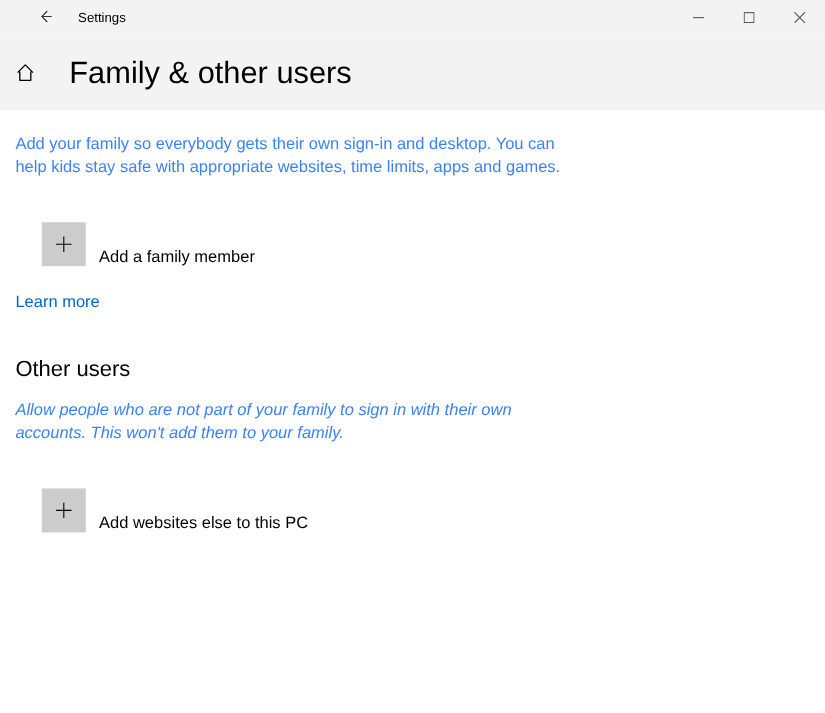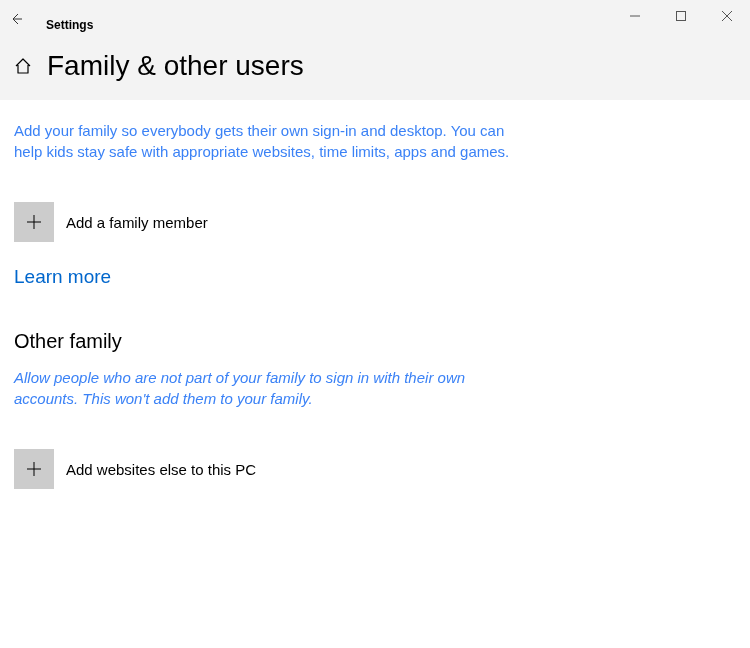--- a/index.html
+++ b/index.html
@@ -11,24 +11,23 @@
     body {
       width: 750px;
       height: 648px;
       background: #ffffff;
       overflow: hidden;
     }
     .title-bar {
       height: 32px;
       background: #f3f3f3;
       display: flex;
-      align-items: flex-end;
-      padding: 0 0 0 4px;
+      align-items: center;
+      padding: 0 0 0 29px;
       position: relative;
-      font-weight: bold;
     }
     .back-btn {
       width: 24px;
       height: 24px;
       display: flex;
       align-items: center;
       justify-content: center;
       cursor: pointer;
       margin-right: 18px;
     }
@@ -55,21 +54,21 @@
       justify-content: center;
       cursor: pointer;
       color: #666;
       font-size: 11px;
     }
     .header {
       background: #f3f3f3;
       padding: 18px 16px 18px 13px;
       display: flex;
       align-items: center;
-      gap: 14px;
+      gap: 30px;
     }
     .home-icon {
       display: flex;
       align-items: center;
       justify-content: center;
     }
     .page-title {
       font-size: 28px;
       font-weight: 400;
       color: #000;
@@ -86,42 +85,43 @@
     }
     .section-desc {
       font-size: 15px;
       color: #3b82f6;
       line-height: 1.4;
       max-width: 500px;
       margin-bottom: 40px;
     }
     .add-row {
       display: flex;
-      align-items: center;
+      align-items: flex-end;
       gap: 12px;
       margin-bottom: 24px;
+      margin-left: 24px;
     }
     .plus-btn {
       width: 40px;
       height: 40px;
       background: #cccccc;
       display: flex;
       align-items: center;
       justify-content: center;
       cursor: pointer;
     }
     .plus-btn svg {
       stroke: #000;
     }
     .add-label {
       font-size: 15px;
       color: #000;
     }
     .link {
-      font-size: 19px;
+      font-size: 15px;
       color: #0066cc;
       cursor: pointer;
       display: inline-block;
       margin-bottom: 42px;
     }
     .section-other {
       margin-bottom: 14px;
     }
     .section-other .section-desc {
       margin-bottom: 40px;
@@ -181,21 +181,21 @@
         <svg width="20" height="20" viewBox="0 0 20 20">
           <path d="M10 3 L10 17 M3 10 L17 10" stroke-width="1"></path>
         </svg>
       </div>
       <span class="add-label">Add a family member</span>
     </div>
     <span class="link">Learn more</span>
   </div>
 
   <div class="section-other">
-    <h2 class="section-heading">Other family</h2>
+    <h2 class="section-heading">Other users</h2>
     <p class="section-desc">Allow people who are not part of your family to sign in with their own accounts. This won't add them to your family.</p>
     <div class="add-row">
       <div class="plus-btn">
         <svg width="20" height="20" viewBox="0 0 20 20">
           <path d="M10 3 L10 17 M3 10 L17 10" stroke-width="1"></path>
         </svg>
       </div>
       <span class="add-label">Add websites else to this PC</span>
     </div>
   </div>

